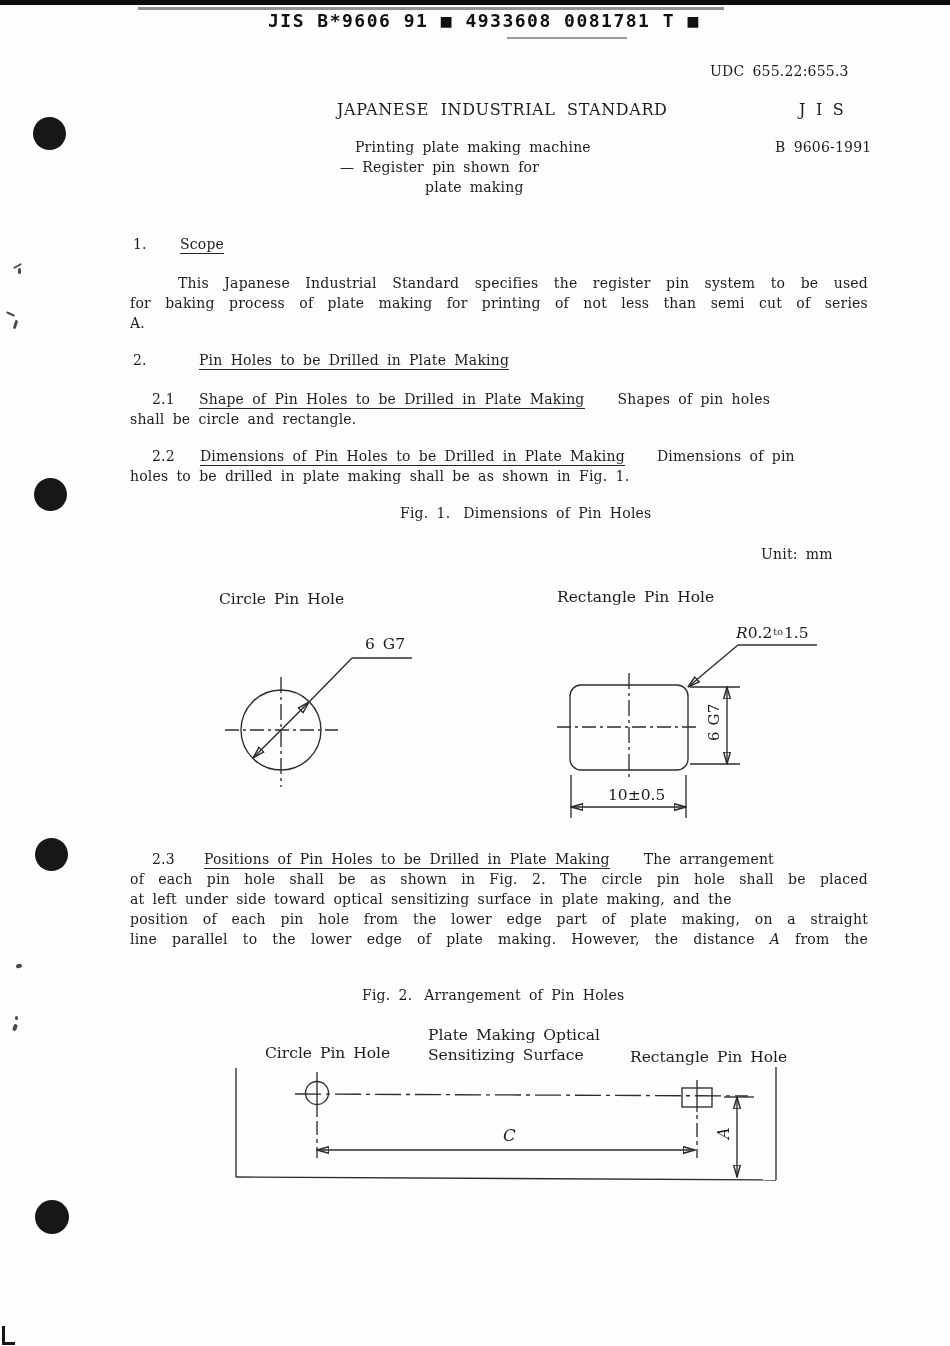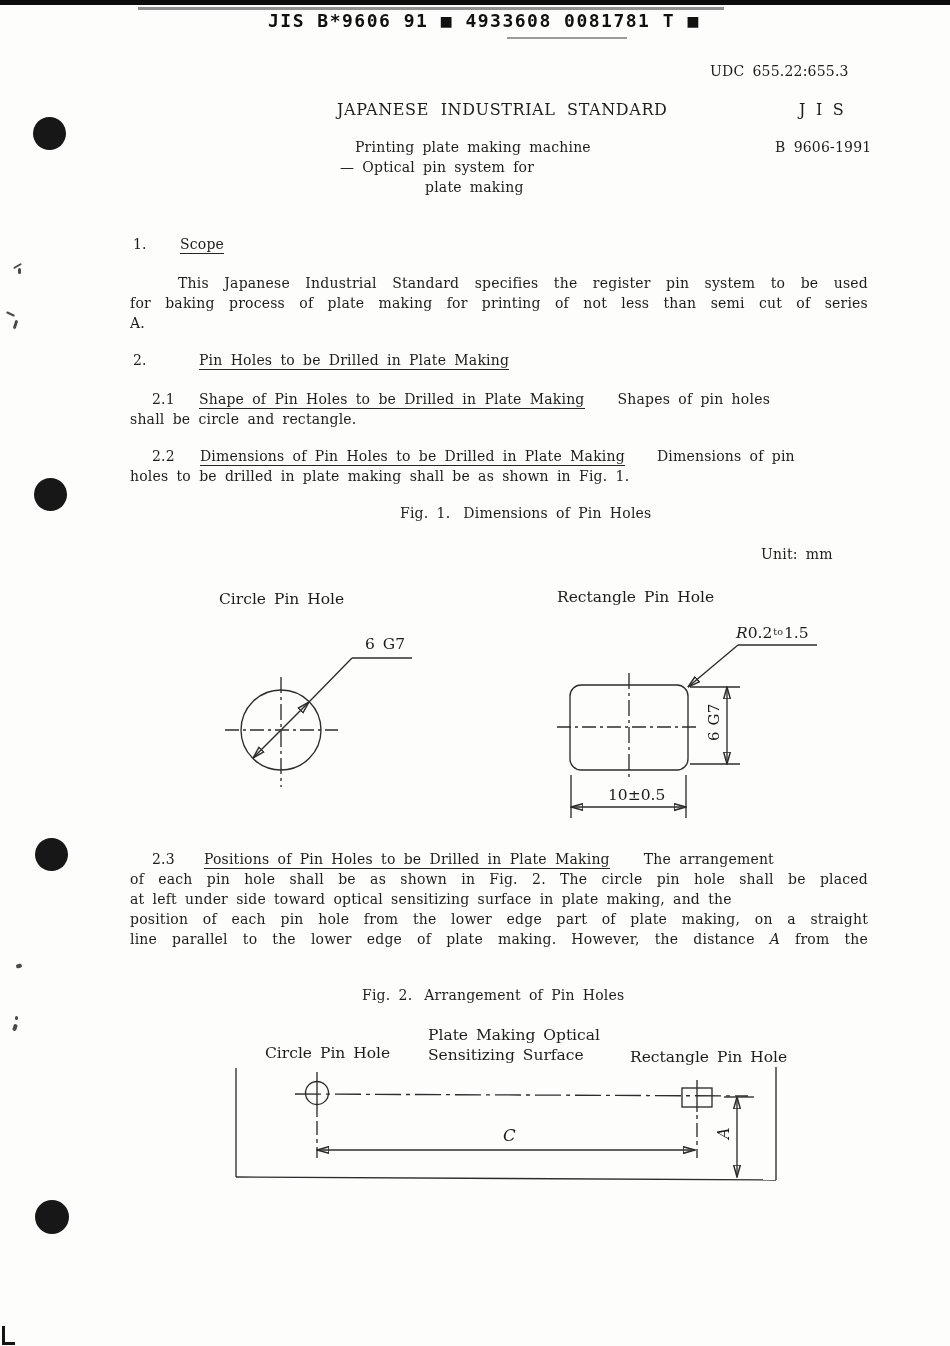--- a/index.html
+++ b/index.html
@@ -46,21 +46,21 @@
   <div class="smudge" style="left:14px;top:320px;width:3px;height:9px;transform:rotate(18deg);"></div>
   <div class="smudge" style="left:16px;top:964px;width:6px;height:4px;transform:rotate(-15deg);"></div>
   <div class="smudge" style="left:15px;top:1016px;width:3px;height:4px;"></div>
   <div class="smudge" style="left:13px;top:1024px;width:4px;height:7px;transform:rotate(20deg);"></div>
   <div class="lmark"></div>
 
   <div class="line" style="left:710px;top:61px;">UDC 655.22:655.3</div>
   <div class="line" style="left:337px;top:100px;font-size:16px;word-spacing:6px;letter-spacing:.6px;">JAPANESE INDUSTRIAL STANDARD</div>
   <div class="line" style="left:799px;top:100px;font-size:16px;word-spacing:5px;">J I S</div>
   <div class="line" style="left:355px;top:137px;">Printing plate making machine</div>
-  <div class="line" style="left:340px;top:157px;">— Optical pin system for</div>
+  <div class="line" style="left:340px;top:157px;">— Register pin shown for</div>
   <div class="line" style="left:425px;top:177px;">plate making</div>
   <div class="line" style="left:775px;top:137px;">B 9606-1991</div>
 
   <div class="line" style="left:133px;top:234px;">1.</div>
   <div class="line" style="left:180px;top:234px;"><span class="ul">Scope</span></div>
   <div class="line just" style="top:273px;text-indent:48px;">This Japanese Industrial Standard specifies the register pin system to be used</div>
   <div class="line just" style="top:293px;">for baking process of plate making for printing of not less than semi cut of series</div>
   <div class="line" style="left:130px;top:313px;">A.</div>
 
   <div class="line" style="left:133px;top:350px;">2.</div>

